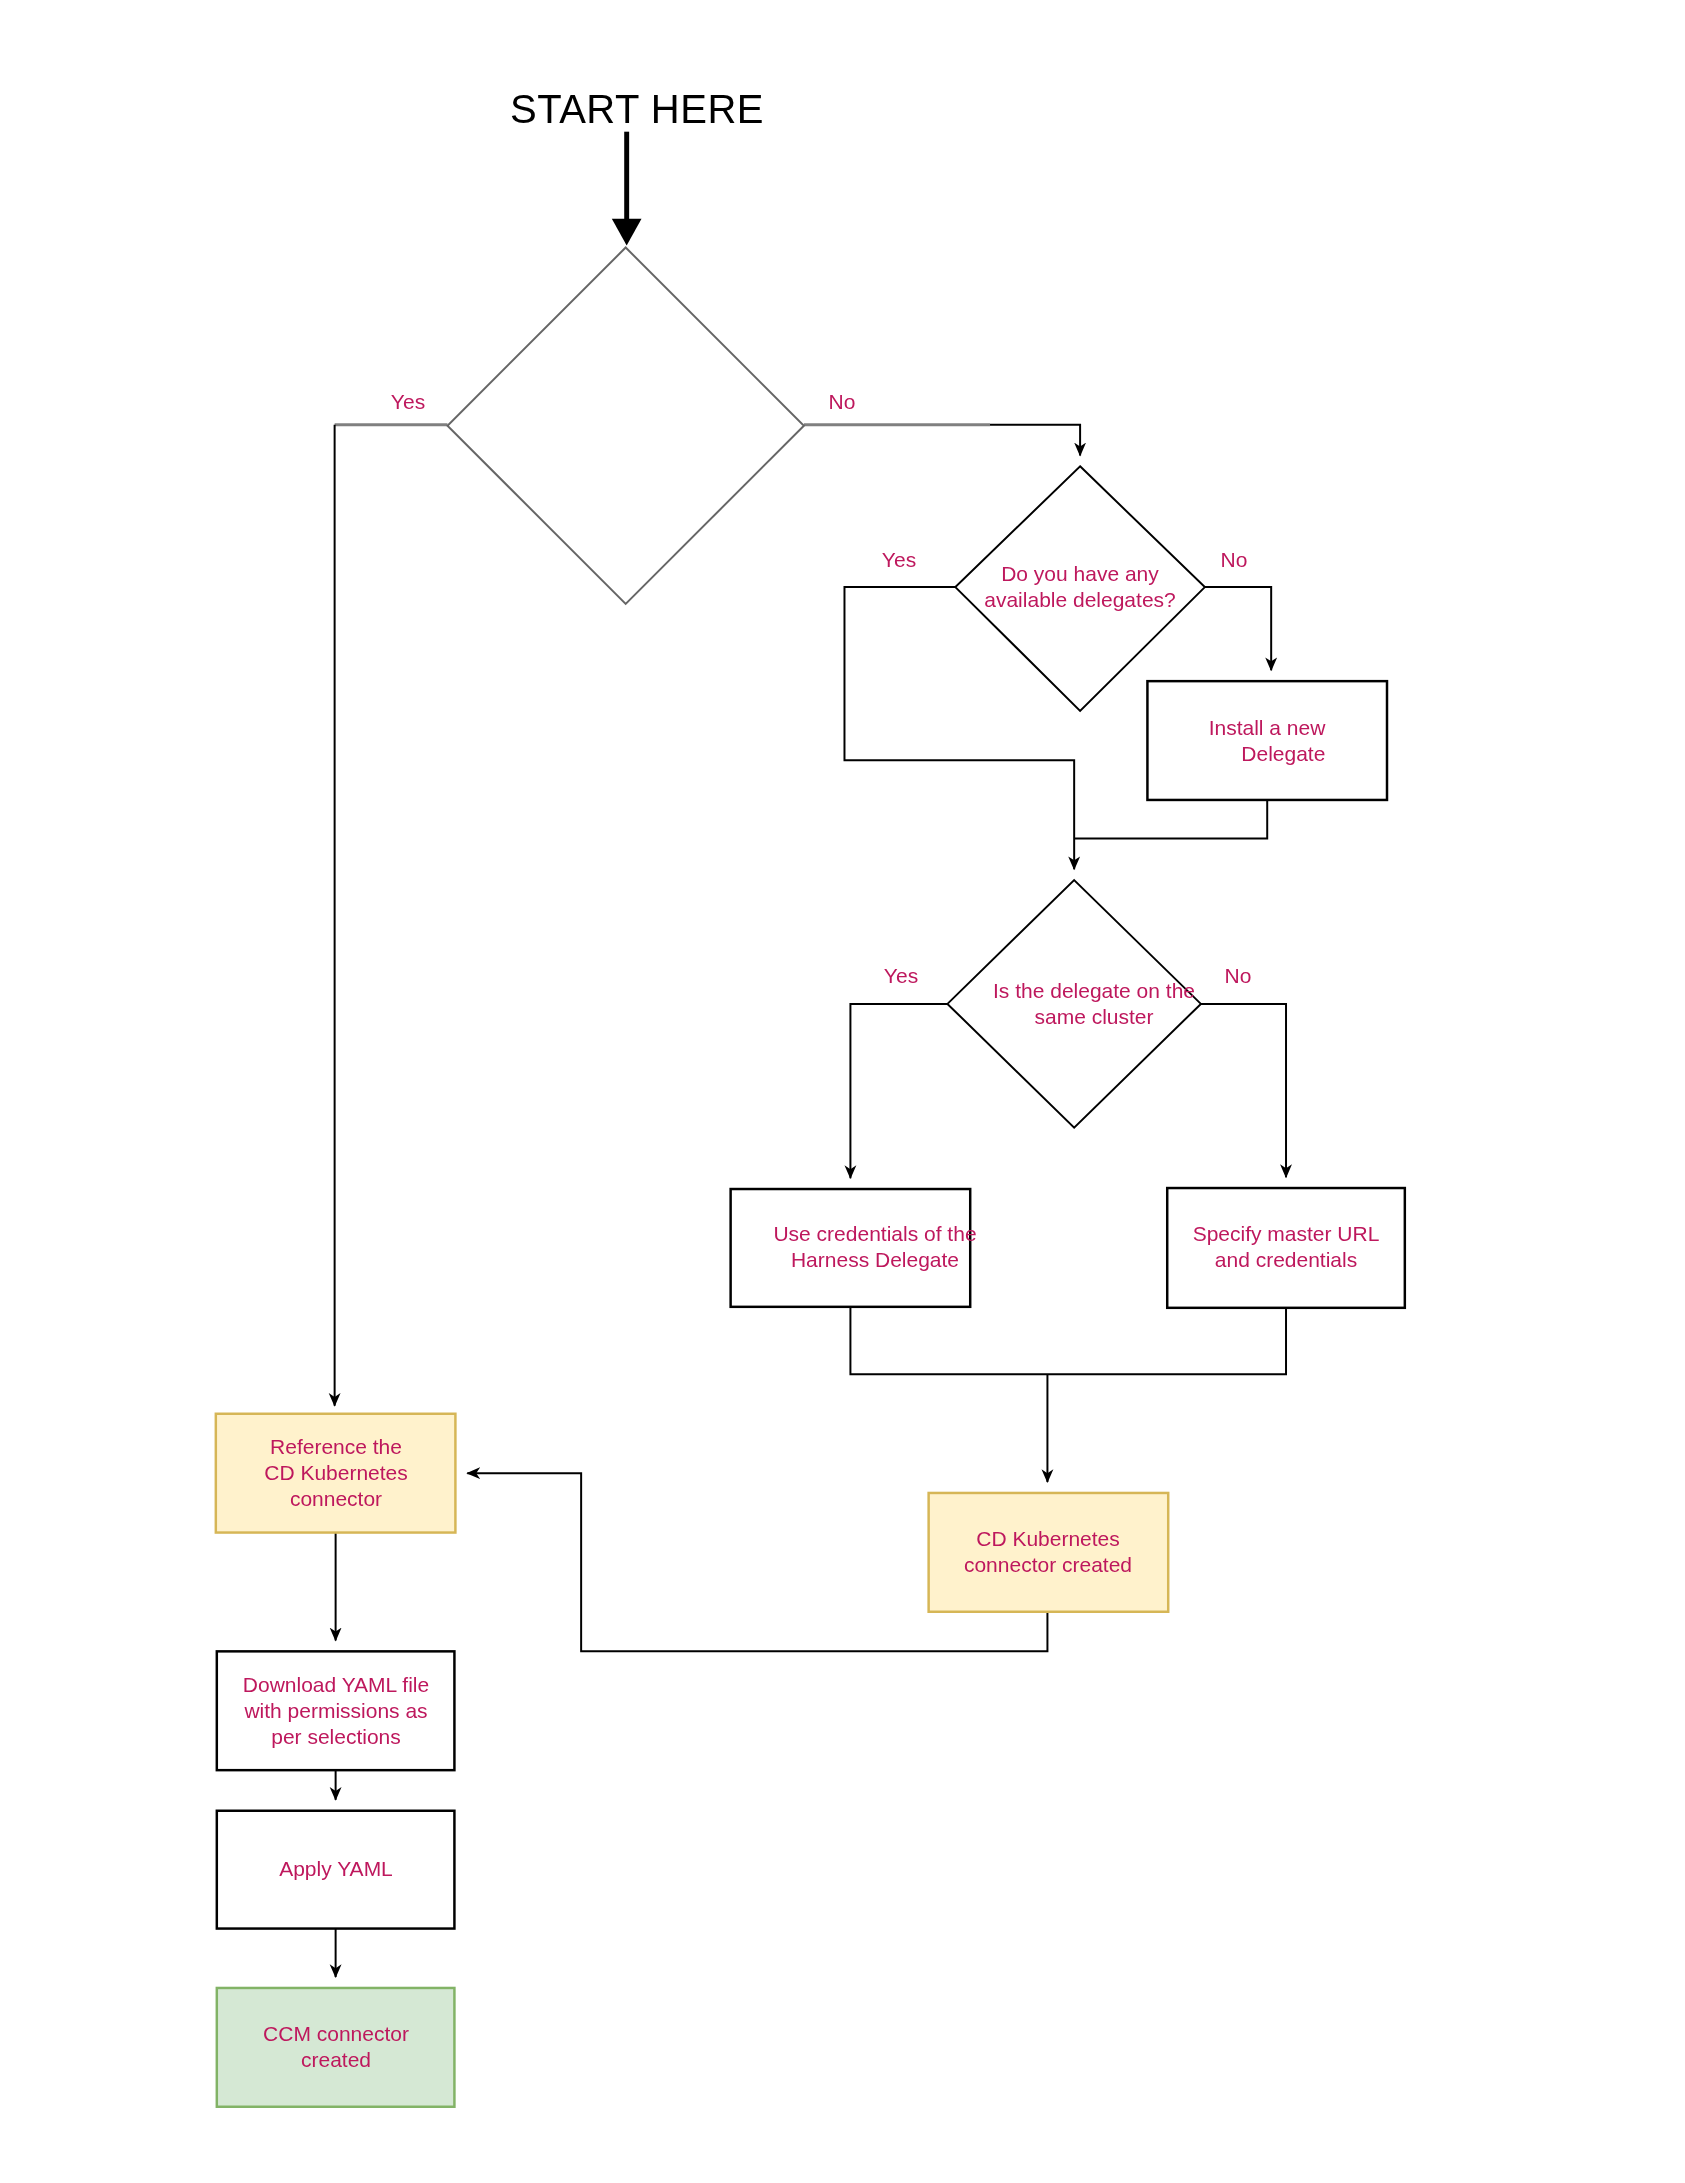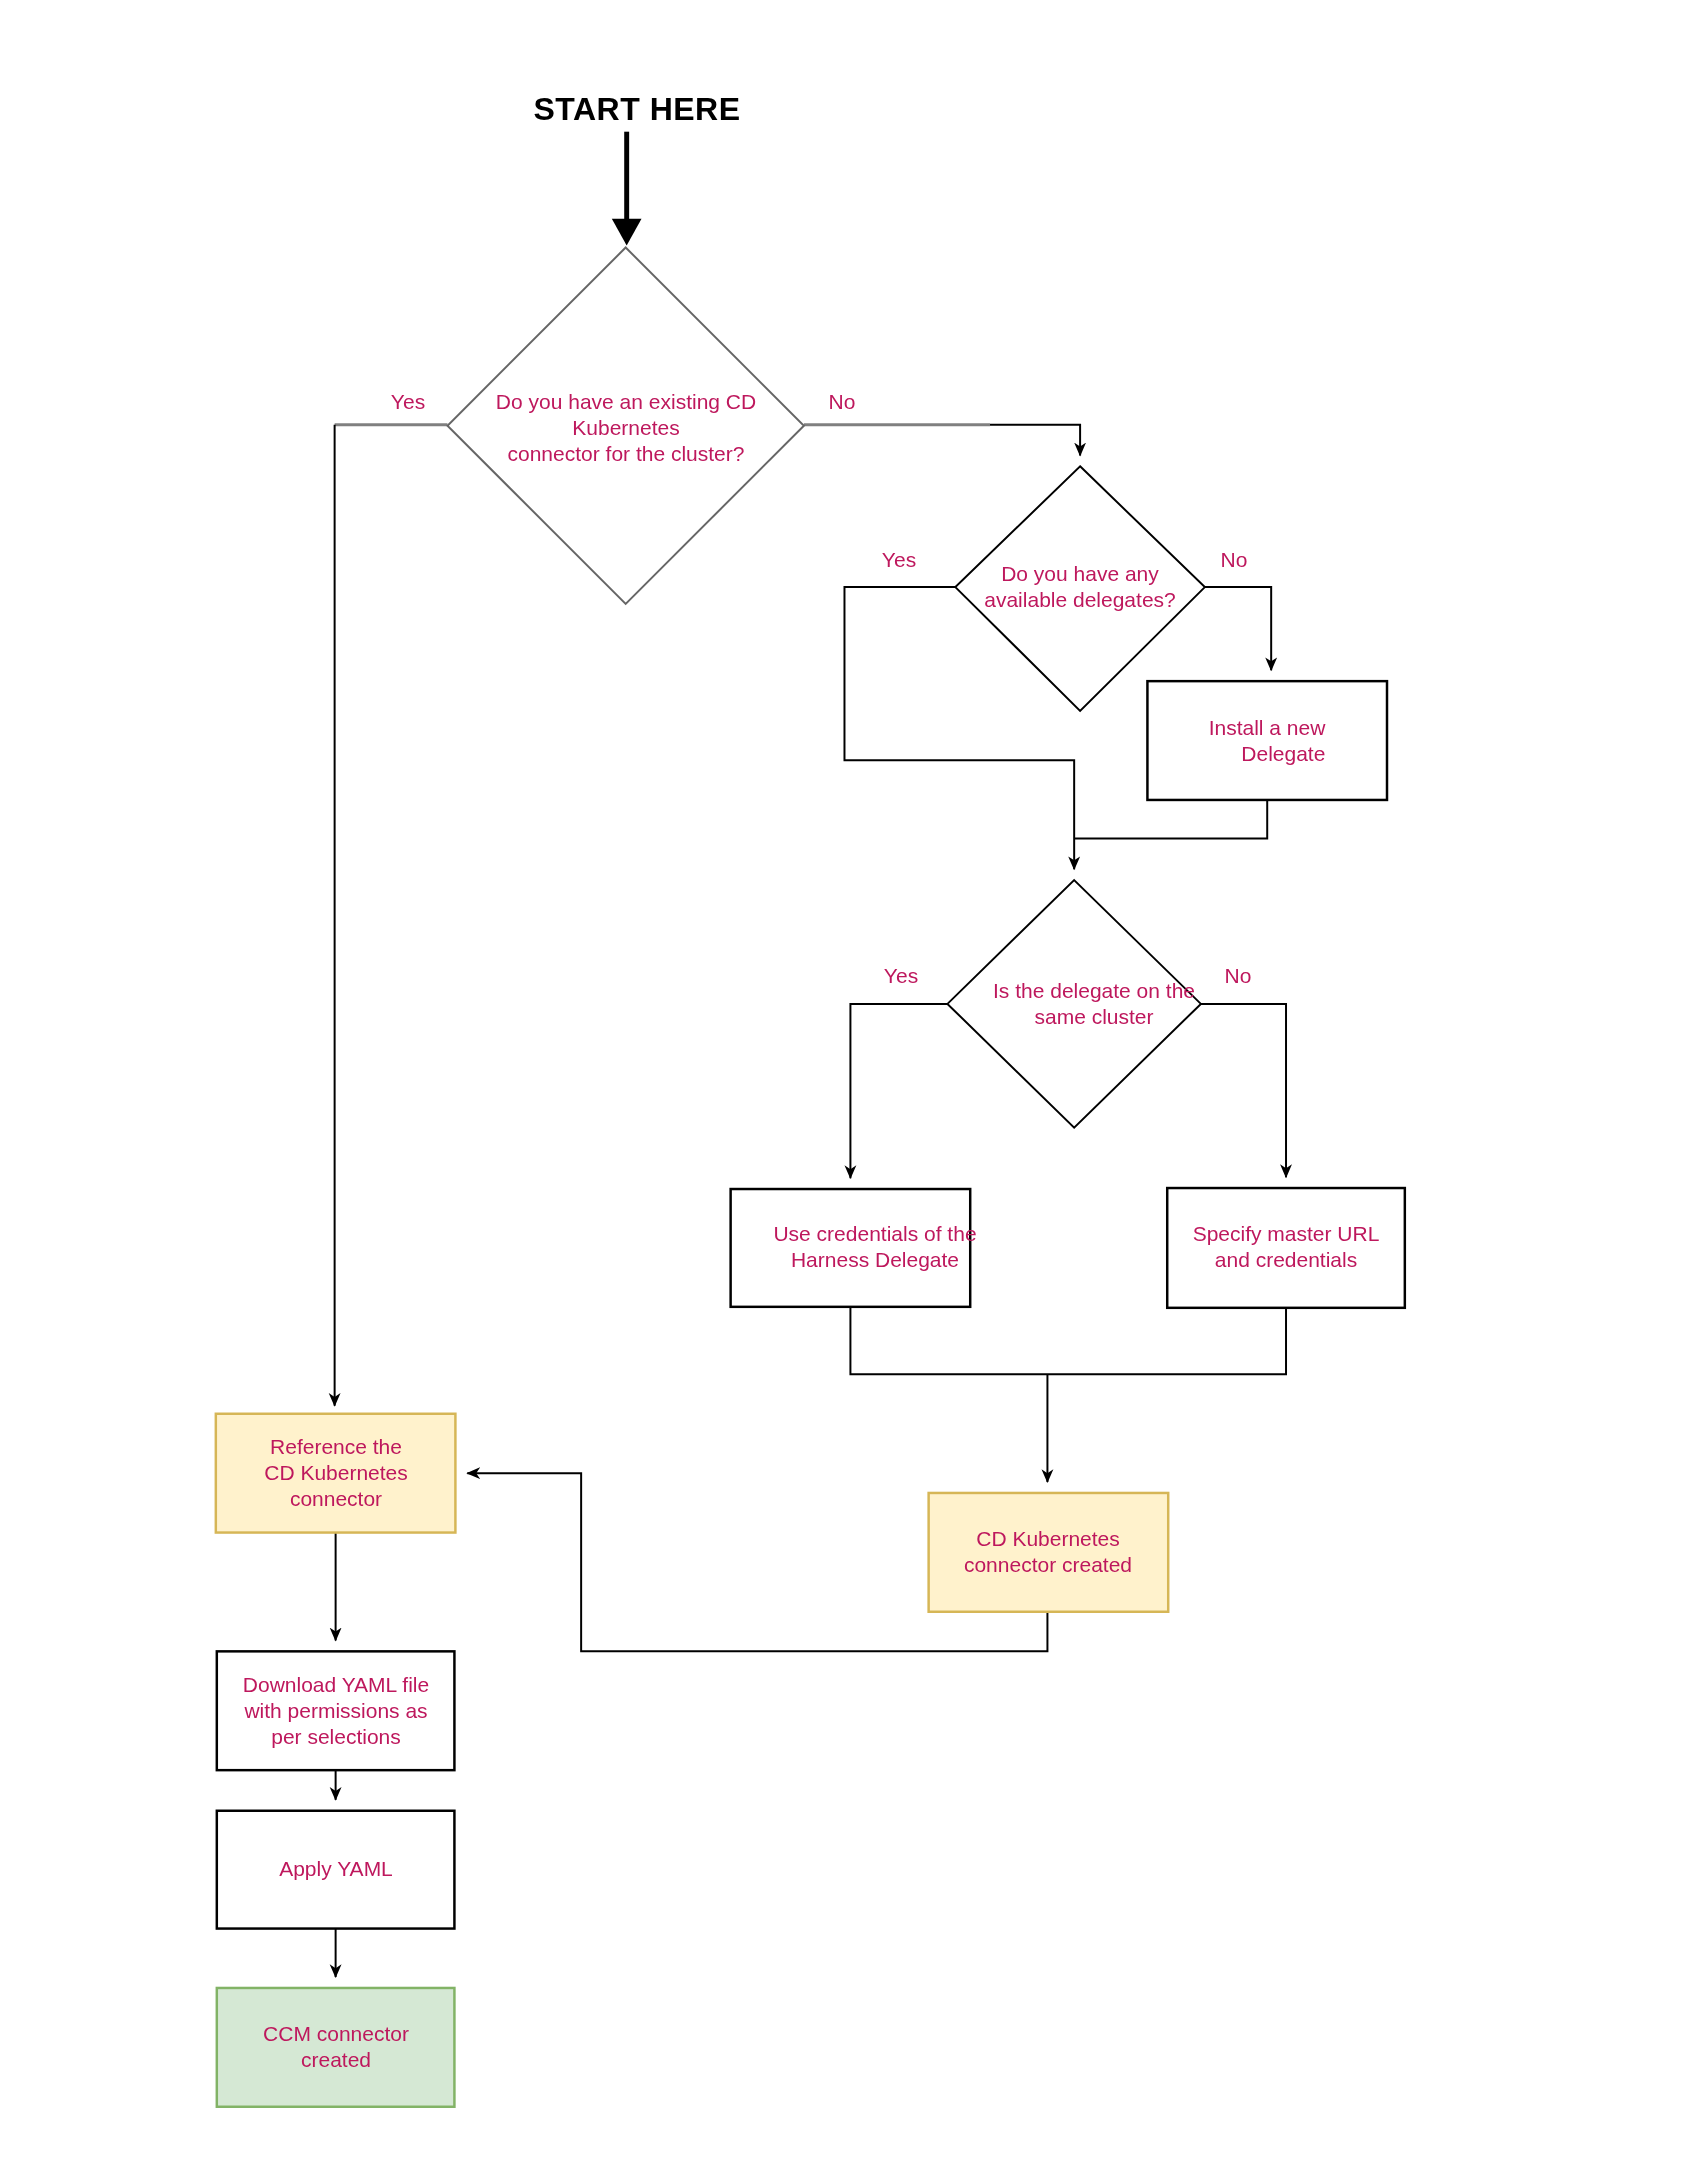--- a/index.html
+++ b/index.html
@@ -18,22 +18,22 @@
     text-align: center;
     font-size: 21px;
     line-height: 26px;
     white-space: nowrap;
     color: #be185d;
   }
   .lbl span { display: block; }
   .title {
     position: absolute;
     transform: translate(-50%, -50%);
-    font-size: 32px;
-    font-weight: bold;
+    font-size: 40px;
+    font-weight: normal;
     white-space: nowrap;
     letter-spacing: 0.5px;
   }
 </style>
 </head>
 <body>
 
 <div class="canvas">
 
   <svg width="1685" height="2184" viewBox="0 0 1702 2206">
@@ -78,25 +78,20 @@
     <rect x="1179" y="1200" width="240" height="121" fill="#ffffff" stroke="#000000" stroke-width="2.5"></rect>
     <rect x="938" y="1508" width="242" height="120" fill="#fff2cc" stroke="#d6b656" stroke-width="2.5"></rect>
     <rect x="218" y="1428" width="242" height="120" fill="#fff2cc" stroke="#d6b656" stroke-width="2.5"></rect>
     <rect x="219" y="1668" width="240" height="120" fill="#ffffff" stroke="#000000" stroke-width="2.5"></rect>
     <rect x="219" y="1829" width="240" height="119" fill="#ffffff" stroke="#000000" stroke-width="2.5"></rect>
     <rect x="219" y="2008" width="240" height="120" fill="#d5e8d4" stroke="#82b366" stroke-width="2.5"></rect>
   </svg>
 
   <div class="title" style="left:637px; top:109px;">START HERE</div>
 
-  <div class="lbl" style="left:626px; top:428px;">
-    <span>Do you have an existing CD</span>
-    <span>Kubernetes</span>
-    <span>connector for the cluster?</span>
-  </div>
 
   <div class="lbl" style="left:1080px; top:587px;">
     <span>Do you have any</span>
     <span>available delegates?</span>
   </div>
 
   <div class="lbl" style="left:1074px; top:1004px;margin-left:20px;">
     <span>Is the delegate on the</span>
     <span>same cluster</span>
   </div>

